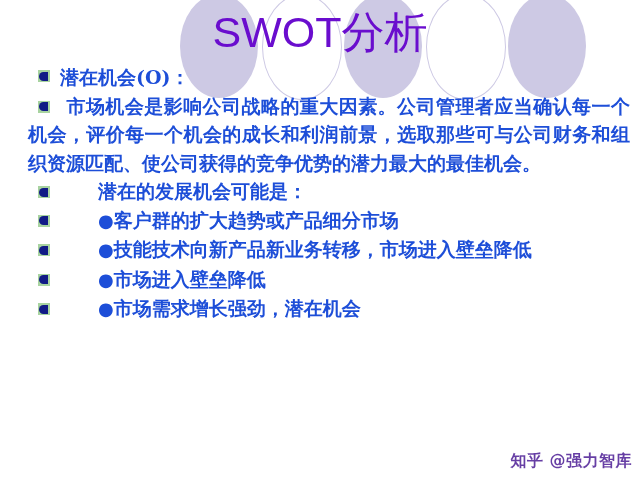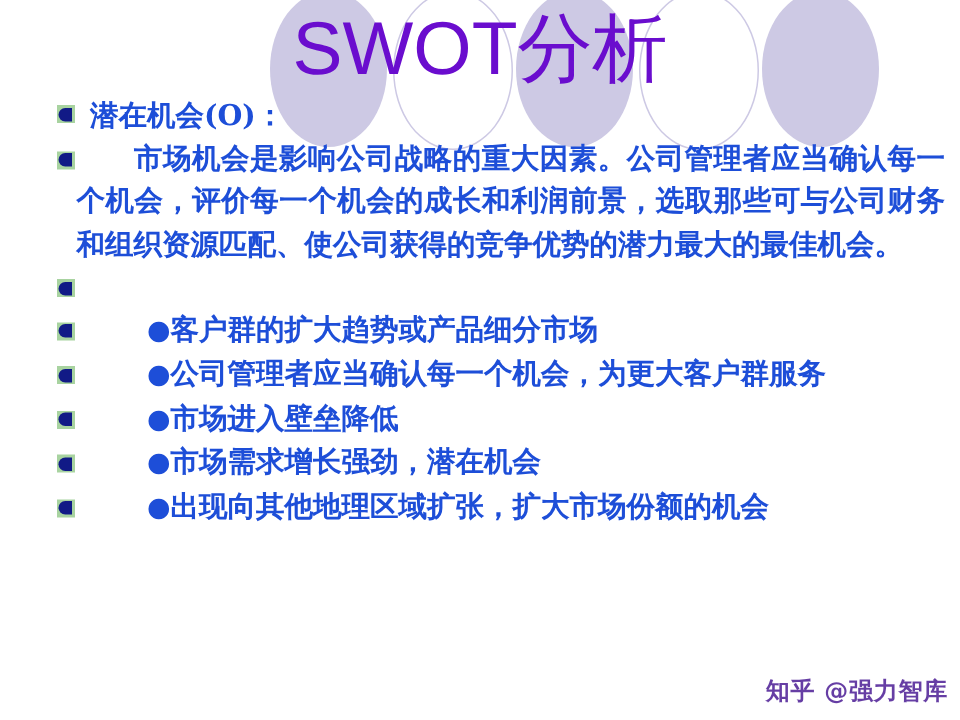--- a/index.html
+++ b/index.html
@@ -43,21 +43,21 @@
   }
 
   
   #title {
     position: absolute;
     left: 0;
     top: 6px;
     width: 640px;
     text-align: center;
     font-family: "Liberation Sans", sans-serif;
-    font-size: 50px;
+    font-size: 43px;
     line-height: 52px;
     font-weight: 400;
     color: #6a0dce;
     letter-spacing: 0px;
     white-space: nowrap;
     z-index: 4;
   }
 
   
   #body {
@@ -102,21 +102,21 @@
     width: 9px;
     height: 9px;
     background: #111a86;
     border-radius: 50% 0 0 50%;
     transform: scaleX(1);
   }
   .para.level-head { padding-left: 60px; }
   .para.level-head .bullet { top: 7px; }
 
   .para.big {
-    padding-left: 51px;
+    padding-left: 28px;
   }
   .para.big .bullet { top: 9px; }
 
   .para.item {
     padding-left: 60px;
     white-space: nowrap;
   }
   .para.item .bullet { top: 9px; }
   .para.item .indent { width: 38px; }
 
@@ -151,22 +151,21 @@
       <div class="deco-ellipse deco-fill" style="left: 344px; top: -6px; width: 78px; height: 104px;"></div>
       <div class="deco-ellipse deco-outline" style="left: 426px; top: -6px; width: 78px; height: 104px;"></div>
       <div class="deco-ellipse deco-fill" style="left: 508px; top: -6px; width: 78px; height: 104px;"></div>
     </div>
 
   <div id="title">SWOT分析</div>
 
   <div id="body">
       <p class="para level-head"><span class="bullet"></span><span>潜在机会(O)：</span></p>
       <p class="para big"><span class="bullet"></span><span class="indent"></span><span>市场机会是影响公司战略的重大因素。公司管理者应当确认每一个机会，评价每一个机会的成长和利润前景，选取那些可与公司财务和组织资源匹配、使公司获得的竞争优势的潜力最大的最佳机会。</span></p>
-      <p class="para item"><span class="bullet"></span><span class="indent"></span></p>
+      <p class="para item"><span class="bullet"></span><span class="indent"></span><span>潜在的发展机会可能是：</span></p>
       <p class="para item"><span class="bullet"></span><span class="indent"></span><span class="dot">●</span><span>客户群的扩大趋势或产品细分市场</span></p>
-      <p class="para item"><span class="bullet"></span><span class="indent"></span><span class="dot">●</span><span>公司管理者应当确认每一个机会，为更大客户群服务</span></p>
+      <p class="para item"><span class="bullet"></span><span class="indent"></span><span class="dot">●</span><span>技能技术向新产品新业务转移，市场进入壁垒降低</span></p>
       <p class="para item"><span class="bullet"></span><span class="indent"></span><span class="dot">●</span><span>市场进入壁垒降低</span></p>
       <p class="para item"><span class="bullet"></span><span class="indent"></span><span class="dot">●</span><span>市场需求增长强劲，潜在机会</span></p>
-      <p class="para item"><span class="bullet"></span><span class="indent"></span><span class="dot">●</span><span>出现向其他地理区域扩张，扩大市场份额的机会</span></p>
     </div>
 
   <div id="watermark">知乎 @强力智库</div>
 </div>
 
 </body></html>

